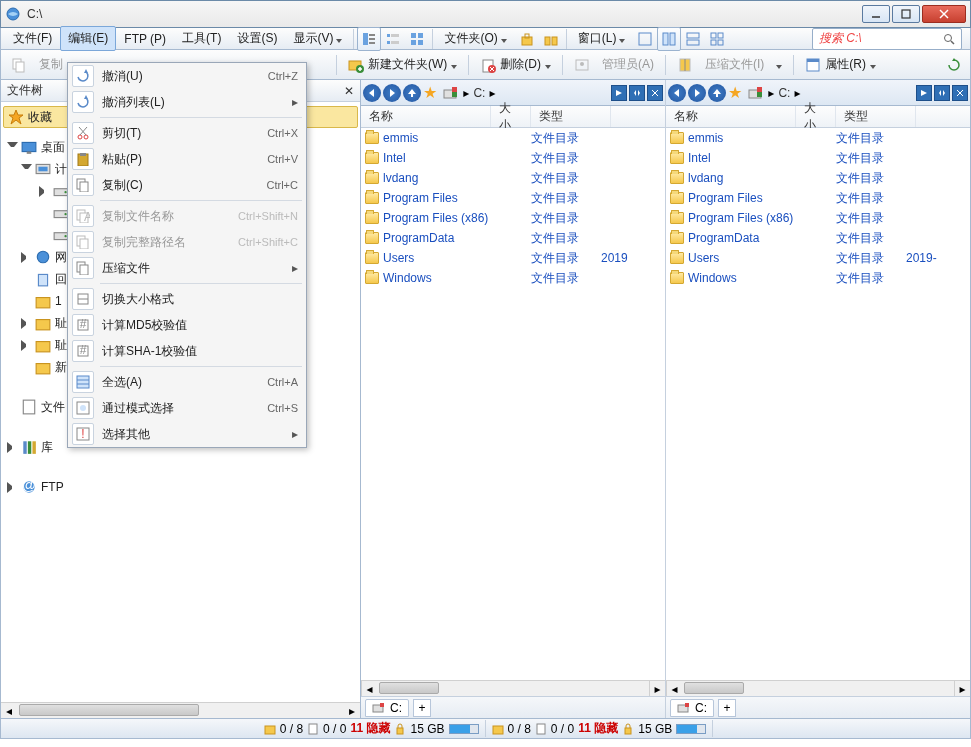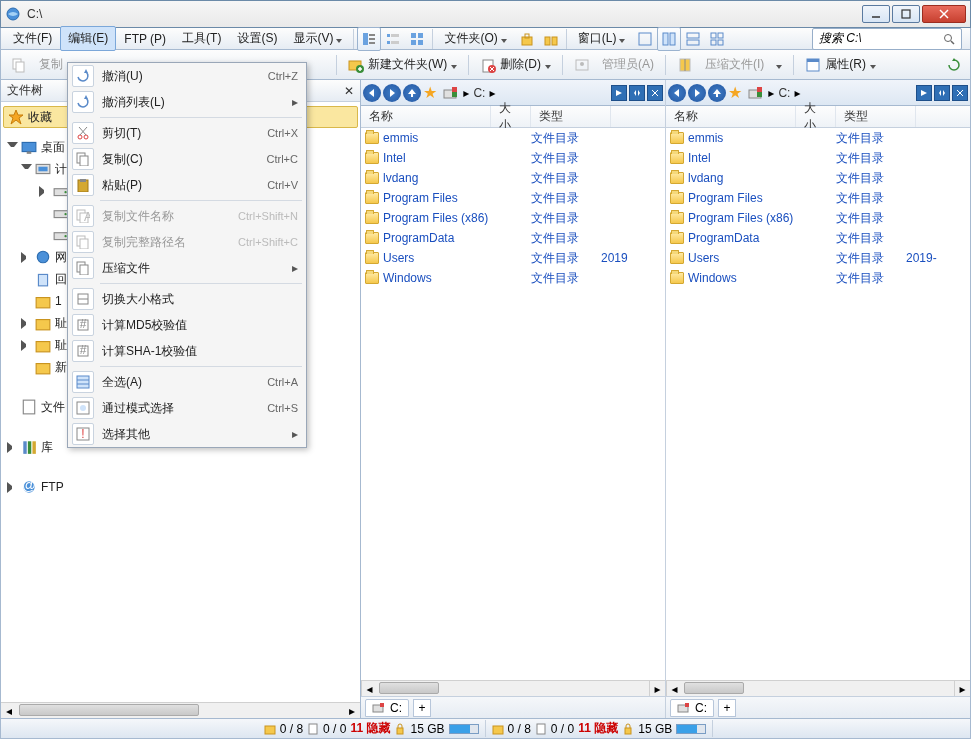--- a/index.html
+++ b/index.html
@@ -14,21 +14,21 @@
 .win-btn.close { background: linear-gradient(#e86b5c,#c74030); border-color: #9b2d20; width: 44px; }
 .win-btn svg { width: 10px; height: 10px; }
 
 
 .menubar { height: 22px; background: linear-gradient(#fdfdfd,#e6ecf3); border: 1px solid #a6b9d0; border-top: none; display: flex; align-items: center; padding: 0 4px; }
 .menu-item { padding: 4px 8px; color: #222; cursor: default; display: flex; align-items: center; gap: 3px; }
 .menu-item.active { background: #cfe3fa; border: 1px solid #7ba7d9; border-radius: 2px; padding: 3px 7px; }
 .menu-sep { width: 1px; height: 20px; background: #c5d0de; margin: 0 3px; }
 .icon-btn { width: 24px; height: 24px; border: 1px solid transparent; display: flex; align-items: center; justify-content: center; border-radius: 2px; }
 .icon-btn.framed { border-color: #9bb3cf; background: linear-gradient(#fdfeff,#e4edf7); }
-.search-box { width: 150px; height: 22px; border: 1px solid #97aec9; background: #fff; display: flex; align-items: center; padding: 0 6px; color: #000000; font-style: italic; margin-left: auto; margin-right: 4px; border-radius: 2px; position: relative;}
+.search-box { width: 150px; height: 22px; border: 1px solid #97aec9; background: #fff; display: flex; align-items: center; padding: 0 6px; color: #ef4444; font-style: italic; margin-left: auto; margin-right: 4px; border-radius: 2px; position: relative;}
 .search-box .mag { position:absolute; right:6px; }
 
 
 .toolbar2 { height: 30px; background: linear-gradient(#fdfdfd,#e6ecf3); border: 1px solid #a6b9d0; border-top: none; display: flex; align-items: center; padding: 0 4px; gap: 2px; }
 .tool-btn { display: flex; align-items: center; gap: 4px; padding: 2px 6px; color: #222; }
 .tool-btn.disabled { color: #999; gap: 12px; }
 .tool-btn .ic { width: 16px; height: 16px; }
 
 
 .main { display: flex; height: calc(747px - 28px - 30px - 30px - 20px); border: 1px solid #a6b9d0; border-top: none; position: relative; }
@@ -789,36 +789,36 @@
           <line x1="4" y1="9" x2="11" y2="1" stroke="#888"></line>
           <line x1="10" y1="9" x2="3" y2="1" stroke="#888"></line>
         </svg>
       </div>
       <span class="ctx-lbl">剪切(T)</span>
       <span class="ctx-sc">Ctrl+X</span>
     </div>
     <div class="ctx-row">
       <div class="ctx-ic boxed">
         <svg width="14" height="14" viewBox="0 0 14 14">
+          <rect x="2" y="2" width="10" height="12" fill="#d4a831" stroke="#a07818"></rect>
+          <rect x="4" y="1" width="6" height="3" fill="#888"></rect>
+        </svg>
+      </div>
+      <span class="ctx-lbl">粘贴(P)</span>
+      <span class="ctx-sc">Ctrl+V</span>
+    </div>
+    <div class="ctx-row">
+      <div class="ctx-ic boxed">
+        <svg width="14" height="14" viewBox="0 0 14 14">
           <rect x="1" y="1" width="8" height="10" fill="#fff" stroke="#888"></rect>
           <rect x="4" y="4" width="8" height="10" fill="#fff" stroke="#888"></rect>
         </svg>
       </div>
       <span class="ctx-lbl">复制(C)</span>
       <span class="ctx-sc">Ctrl+C</span>
-    </div>
-    <div class="ctx-row">
-      <div class="ctx-ic boxed">
-        <svg width="14" height="14" viewBox="0 0 14 14">
-          <rect x="2" y="2" width="10" height="12" fill="#d4a831" stroke="#a07818"></rect>
-          <rect x="4" y="1" width="6" height="3" fill="#888"></rect>
-        </svg>
-      </div>
-      <span class="ctx-lbl">粘贴(P)</span>
-      <span class="ctx-sc">Ctrl+V</span>
     </div>
     <div class="ctx-sep"></div>
     <div class="ctx-row disabled">
       <div class="ctx-ic boxed">
         <svg width="14" height="14" viewBox="0 0 14 14">
           <rect x="1" y="1" width="8" height="10" fill="#fff" stroke="#bbb"></rect>
           <rect x="4" y="4" width="8" height="10" fill="#fff" stroke="#bbb"></rect>
           <text x="8" y="12" font-size="7" fill="#bbb">A</text>
         </svg>
       </div>

